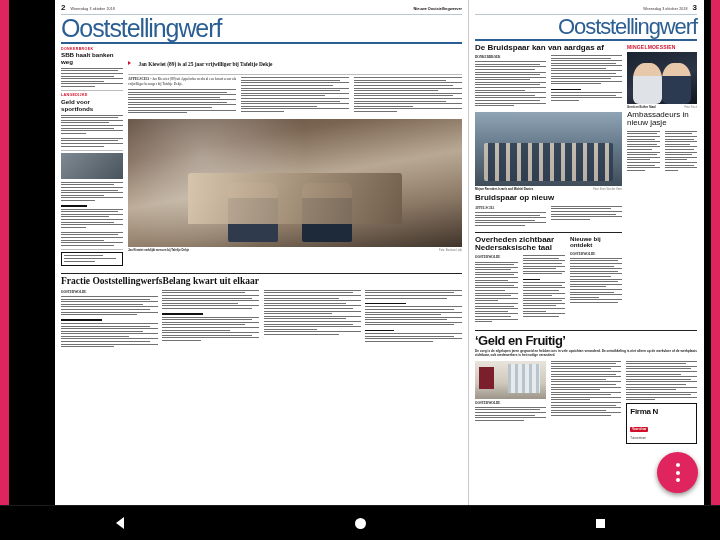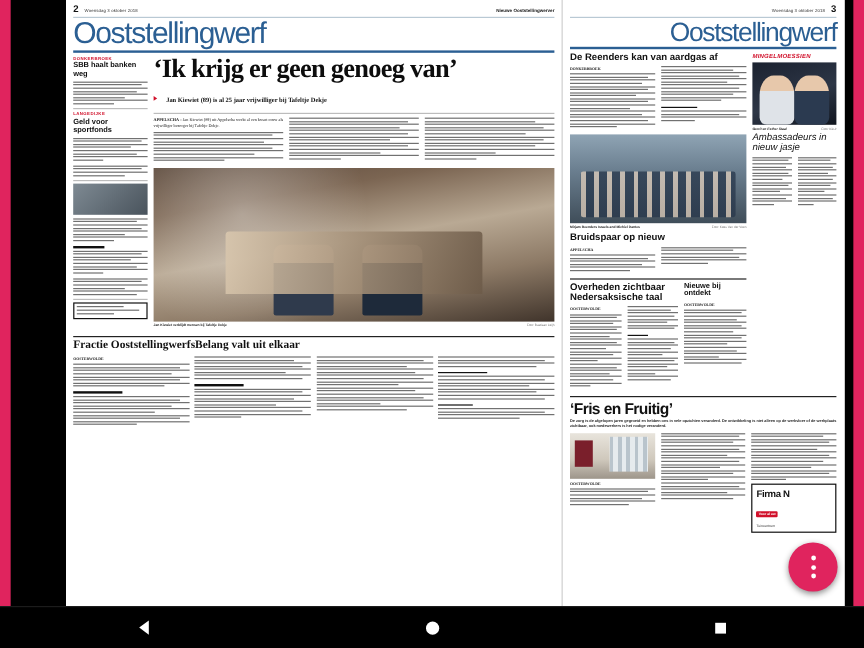--- a/index.html
+++ b/index.html
@@ -226,21 +226,20 @@
           <div class="adbox" style="padding:2px;">
             <div class="txt">
                 <div class="ln s70"></div>
                 <div class="ln s92"></div>
                 <div class="ln s55"></div>
               </div>
           </div>
         </div>
 
         <div style="flex:1;">
-          <div class="hl-xl">‘Ik krijg er geen genoeg van’</div>
 
           <div style="margin-top:5px;">
             <span class="bullet-tri ib"></span>
             <span class="standfirst">Jan Kiewiet (89) is al 25 jaar vrijwilliger bij Tafeltje Dekje</span>
           </div>
 
           <div class="hr" style="margin:4px 0 3px;"></div>
 
           <div class="cols3">
             <div class="col">
@@ -302,21 +301,21 @@
           </div>
           <div style="display:flex; align-items:baseline; margin-top:1.5px;">
             <span class="caption">Jan Kiewiet verblijdt mensen bij Tafeltje Dekje</span>
             <span class="credit" style="margin-left:auto;">Foto: Bastiaan Leijh</span>
           </div>
         </div>
       </div>
 
       <div style="padding: 4px 6px 0 6px;">
         <div class="hr-dark" style="margin-bottom:3px;"></div>
-        <div class="hl-l">Fractie OoststellingwerfsBelang valt uit elkaar</div>
+        <div class="hl-l">Fractie OoststellingwerfsBelang kwart uit elkaar</div>
         <div class="cols4" style="margin-top:3px;">
           <div class="col">
             <div class="lead" style="font-size:3.2px;"><b>OOSTERWOLDE</b></div>
             <div class="txt" style="margin-top:2px;">
               <div class="ln"></div>
                 <div class="ln s92"></div>
                 <div class="ln"></div>
                 <div class="ln s85"></div>
               <div class="ln"></div>
                 <div class="ln s92"></div>
@@ -420,21 +419,21 @@
         <div class="mh-rule"></div>
         <div class="wordmark r">Ooststellingwerf</div>
         <div class="mh-rule2"></div>
       </div>
 
       <div style="display:flex; gap:5px; padding: 3px 6px 0 6px;">
 
         <div style="flex:1;">
 
           <div>
-            <div class="hl-m">De Reenders kan van aardgas af</div>
+            <div class="hl-m">De Bruidspaar kan van aardgas af</div>
             <div class="cols2" style="margin-top:3px;">
               <div class="col">
                 <div class="lead" style="font-size:3.2px;"><b>DONKERBROEK</b></div>
                 <div class="txt" style="margin-top:2px;">
                   <div class="ln"></div>
                     <div class="ln s92"></div>
                     <div class="ln"></div>
                     <div class="ln s85"></div>
                   <div class="ln"></div>
                     <div class="ln s92"></div>
@@ -596,21 +595,21 @@
                   <div class="ln s85"></div>
                   <div class="ln"></div>
                   <div class="ln s55"></div>
                 <div class="ln"></div>
                   <div class="ln s92"></div>
               </div>
             </div>
           </div>
         </div>
 
-        <div style="width:70px;font-style:italic;">
+        <div style="width:70px;">
           <div class="kicker" style="font-size:5px; letter-spacing:.2px;">MINGELMOESSIEN</div>
           <div class="photo ph-portrait" style="height:52px; margin-top:2px;">
             <div class="faceA"></div>
             <div class="faceB"></div>
           </div>
           <div style="display:flex; align-items:baseline; margin-top:1.5px;">
             <span class="caption">Gerrit en Esther Staal</span>
             <span class="credit" style="margin-left:auto;">Foto: Kie-it</span>
           </div>
           <div class="hl-sb" style="font-size:8px; font-family:'Liberation Sans',sans-serif; font-weight:400; margin-top:2px;">Ambassadeurs in nieuw jasje</div>
@@ -654,21 +653,21 @@
                   <div class="ln"></div>
                   <div class="ln s40"></div>
             </div>
               </div>
           </div>
         </div>
       </div>
 
       <div style="padding: 3px 6px 0 6px;">
         <div class="hr-dark" style="margin-bottom:3px;"></div>
-        <div style="font-family:'Liberation Sans',sans-serif; font-weight:700; font-size:13px; line-height:1; color:#111; letter-spacing:-.5px;">‘Fris en Fruitig’</div>
+        <div style="font-family:'Liberation Sans',sans-serif; font-weight:700; font-size:13px; line-height:1; color:#111; letter-spacing:-.5px;">‘Geld en Fruitig’</div>
         <div style="font-size:3.2px; line-height:1.3; color:#222; font-weight:700; margin-top:2.5px;">De zorg is de afgelopen jaren gegroeid en hebben ons in vele opzichten veranderd. De ontwikkeling is niet alleen op de werkvloer of de werkplaats zichtbaar, ook medewerkers is het nodige veranderd.</div>
         <div class="cols3" style="margin-top:3px;">
           <div class="col">
             <div class="photo ph-shop" style="height:38px;"></div>
             <div class="lead" style="font-size:3.2px; margin-top:2px;"><b>OOSTERWOLDE</b></div>
             <div class="txt" style="margin-top:2px;">
               <div class="ln"></div>
                 <div class="ln s92"></div>
                 <div class="ln"></div>
                 <div class="ln s85"></div>

